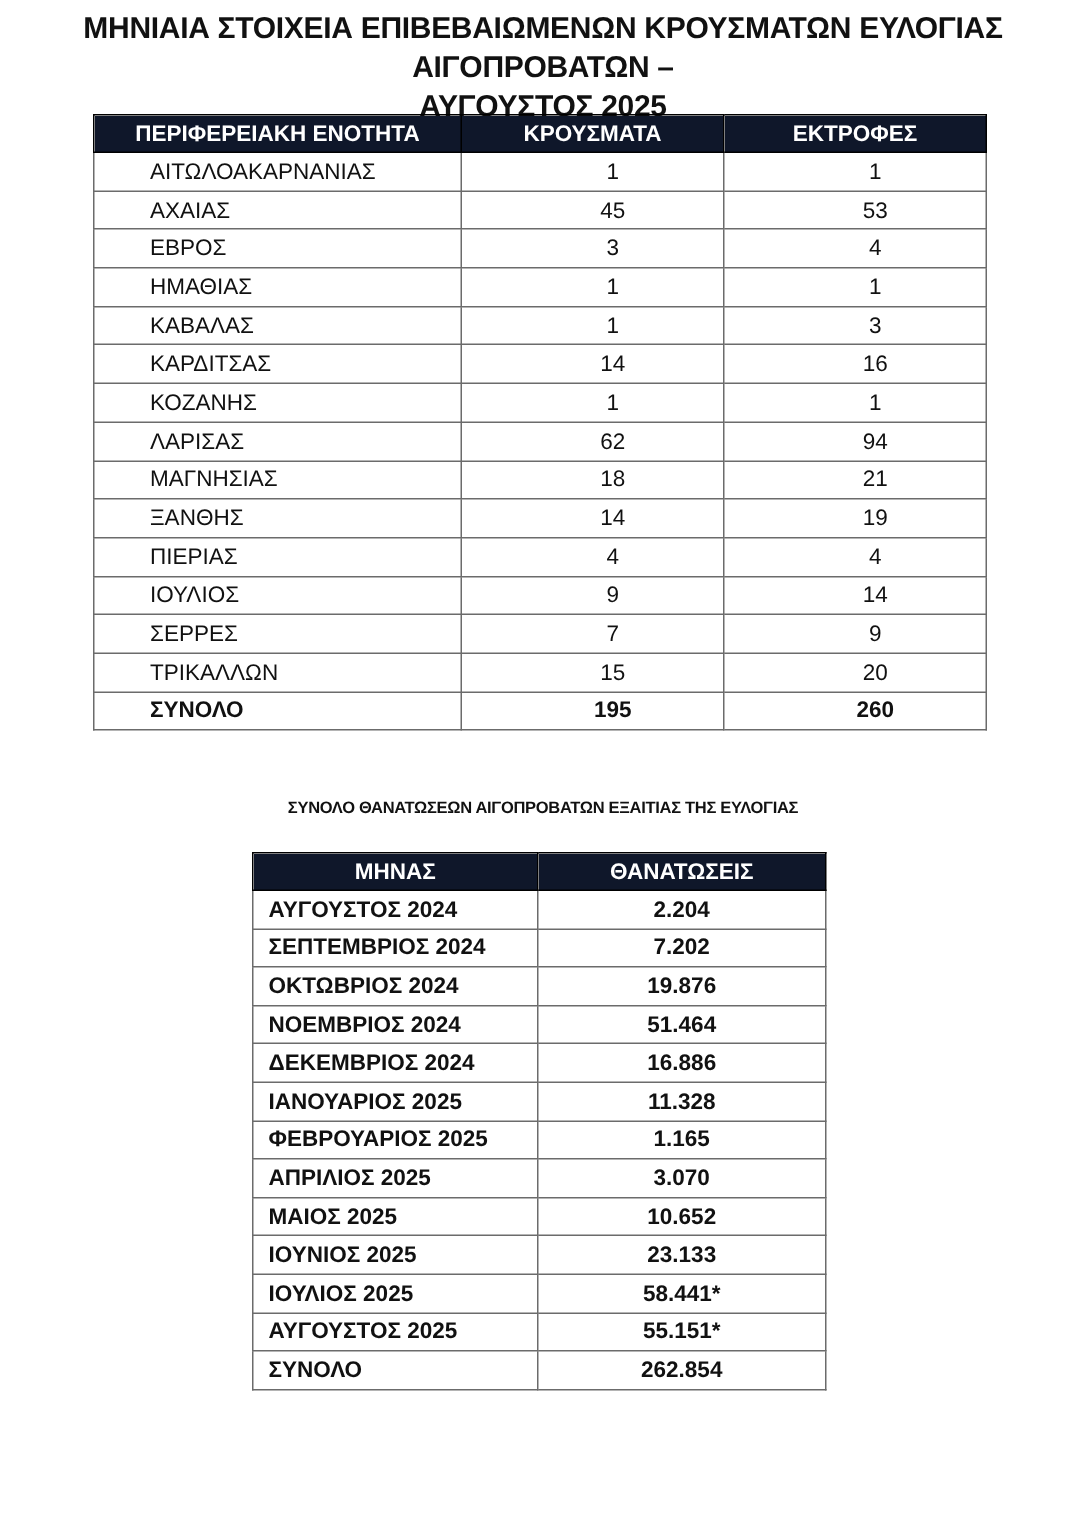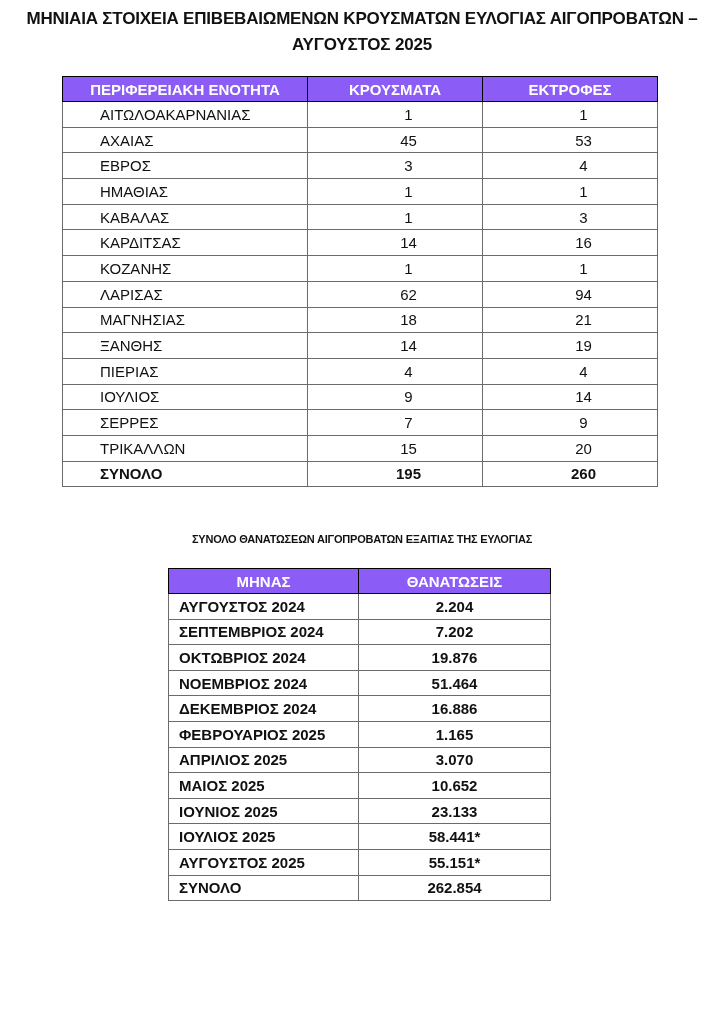--- a/index.html
+++ b/index.html
@@ -2,27 +2,27 @@
 <html><head>
   <meta charset="utf-8">
   <style>
     html, body { margin: 0; padding: 0; background: #ffffff; }
     body {
       width: 724px; height: 1024px; position: relative; overflow: hidden;
       font-family: "Liberation Sans", "DejaVu Sans", sans-serif; color: #111;
     }
     .title {
       position: absolute; left: 0; width: 724px; text-align: center;
-      font-weight: bold; font-size: 17px; letter-spacing: -0.2px; line-height: 26px;
+      font-weight: bold; font-size: 20px; letter-spacing: -0.2px; line-height: 26px;
     }
     #title1 { top: 6px; }
     #title2 { top: 526px; font-size: 11px; }
     table { border-collapse: collapse; position: absolute; table-layout: fixed; }
     td, th { border: 1px solid #6b6b6b; padding: 0 10px; font-size: 15px; white-space: nowrap; overflow: hidden; }
-    th { background: #8b5cf6; color: #fff; font-weight: bold; height: 24px; text-align: center; border-color: #000; }
+    th { background: #0f172a; color: #fff; font-weight: bold; height: 24px; text-align: center; border-color: #000; }
     #t1 { left: 62px; top: 76px; width: 595px; }
     #t1 td { height: 24.7px; padding-left: 37px; }
     #t1 col.c1 { width: 245px; }
     #t1 col.c2 { width: 175px; }
     #t1 col.c3 { width: 175px; }
     #t2 { left: 168px; top: 568px; width: 382px; }
     #t2 td { height: 24.6px; font-weight: bold; }
     #t2 col.c1 { width: 190px; }
     #t2 col.c2 { width: 192px; }
     .num { text-align: center; }
@@ -157,20 +157,24 @@
       </tr>
       <tr>
         <td class="label">ΝΟΕΜΒΡΙΟΣ 2024</td>
         <td class="num bold">51.464</td>
       </tr>
       <tr>
         <td class="label">ΔΕΚΕΜΒΡΙΟΣ 2024</td>
         <td class="num bold">16.886</td>
       </tr>
       <tr>
+        <td class="label">ΙΑΝΟΥΑΡΙΟΣ 2025</td>
+        <td class="num bold">11.328</td>
+      </tr>
+      <tr>
         <td class="label">ΦΕΒΡΟΥΑΡΙΟΣ 2025</td>
         <td class="num bold">1.165</td>
       </tr>
       <tr>
         <td class="label">ΑΠΡΙΛΙΟΣ 2025</td>
         <td class="num bold">3.070</td>
       </tr>
       <tr>
         <td class="label">ΜΑΙΟΣ 2025</td>
         <td class="num bold">10.652</td>

